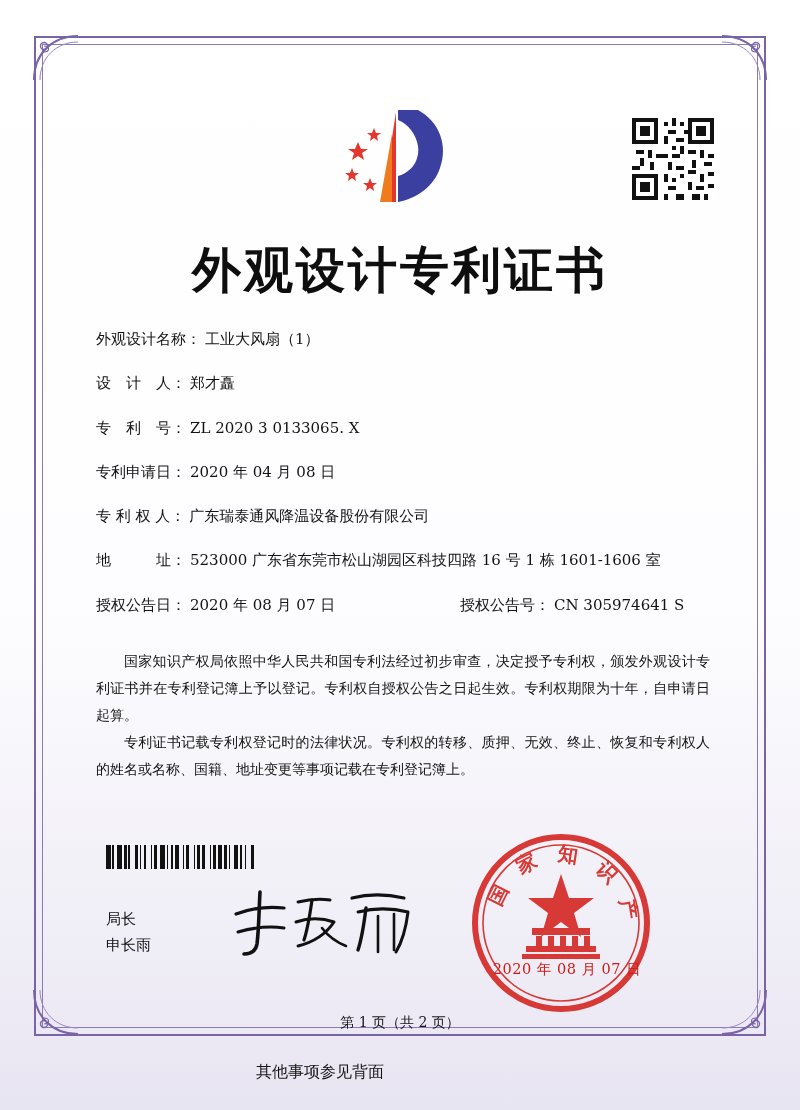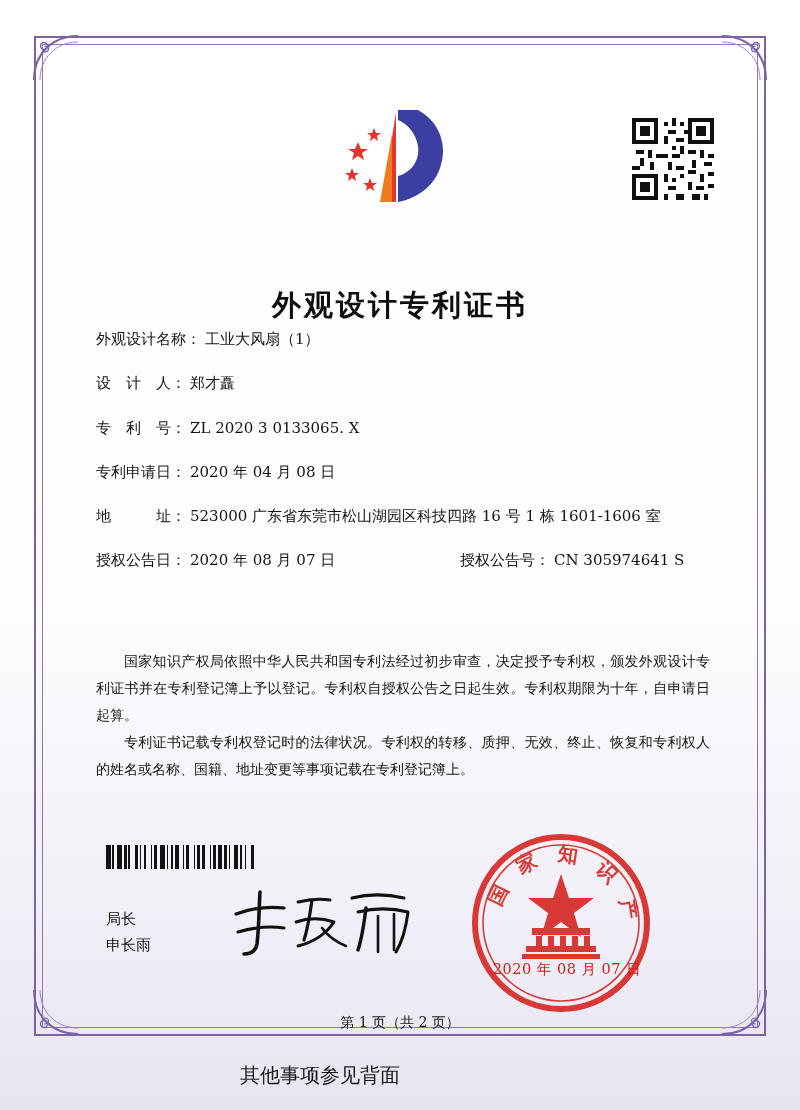--- a/index.html
+++ b/index.html
@@ -67,26 +67,25 @@
     position: absolute;
     right: 86px; top: 118px;
     width: 82px; height: 82px;
   }
 
   .main-title {
     position: absolute;
     left: 0; top: 238px;
     width: 800px;
     text-align: center;
-    font-size: 29px;
+    font-size: 49px;
     font-weight: bold;
     letter-spacing: 3px;
     font-family: "DejaVu Serif", "Liberation Serif", serif;
     color: #0e0e0e;
-    margin-top: 48px;
   }
 
   
   .fields {
     position: absolute;
     left: 96px; top: 328px;
     width: 620px;
     font-size: 15px;
     font-family: "DejaVu Serif", "Liberation Serif", serif;
     color: #131313;
@@ -172,21 +171,21 @@
     text-align: center;
     font-size: 14px;
     font-family: "DejaVu Serif", "Liberation Serif", serif;
     color: #151515;
   }
   .footnote {
     position: absolute;
     left: 0; top: 1062px;
     width: 640px;
     text-align: center;
-    font-size: 20px;
+    font-size: 16px;
     font-family: "DejaVu Serif", "Liberation Serif", serif;
     color: #151515;
   }
 </style>
 </head>
 <body>
 
 <div class="page">
 
   <div class="border-outer"></div>
@@ -314,20 +313,24 @@
     </div>
     <div class="field-row">
       <span class="field-label">专　利　号：</span>
       <span class="field-value">ZL 2020 3 0133065. X</span>
     </div>
     <div class="field-row">
       <span class="field-label">专利申请日：</span>
       <span class="field-value">2020 年 04 月 08 日</span>
     </div>
     <div class="field-row">
+      <span class="field-label">专 利 权 人：</span>
+      <span class="field-value">广东瑞泰通风降温设备股份有限公司</span>
+    </div>
+    <div class="field-row">
       <span class="field-label">地　　　址：</span>
       <span class="field-value">523000 广东省东莞市松山湖园区科技四路 16 号 1 栋 1601-1606 室</span>
     </div>
     <div class="field-row split">
       <span class="field-label">授权公告日：</span>
       <span class="field-value">2020 年 08 月 07 日</span>
       <span class="field-label2">授权公告号：</span>
       <span class="field-value2">CN 305974641 S</span>
     </div>
   </div>

